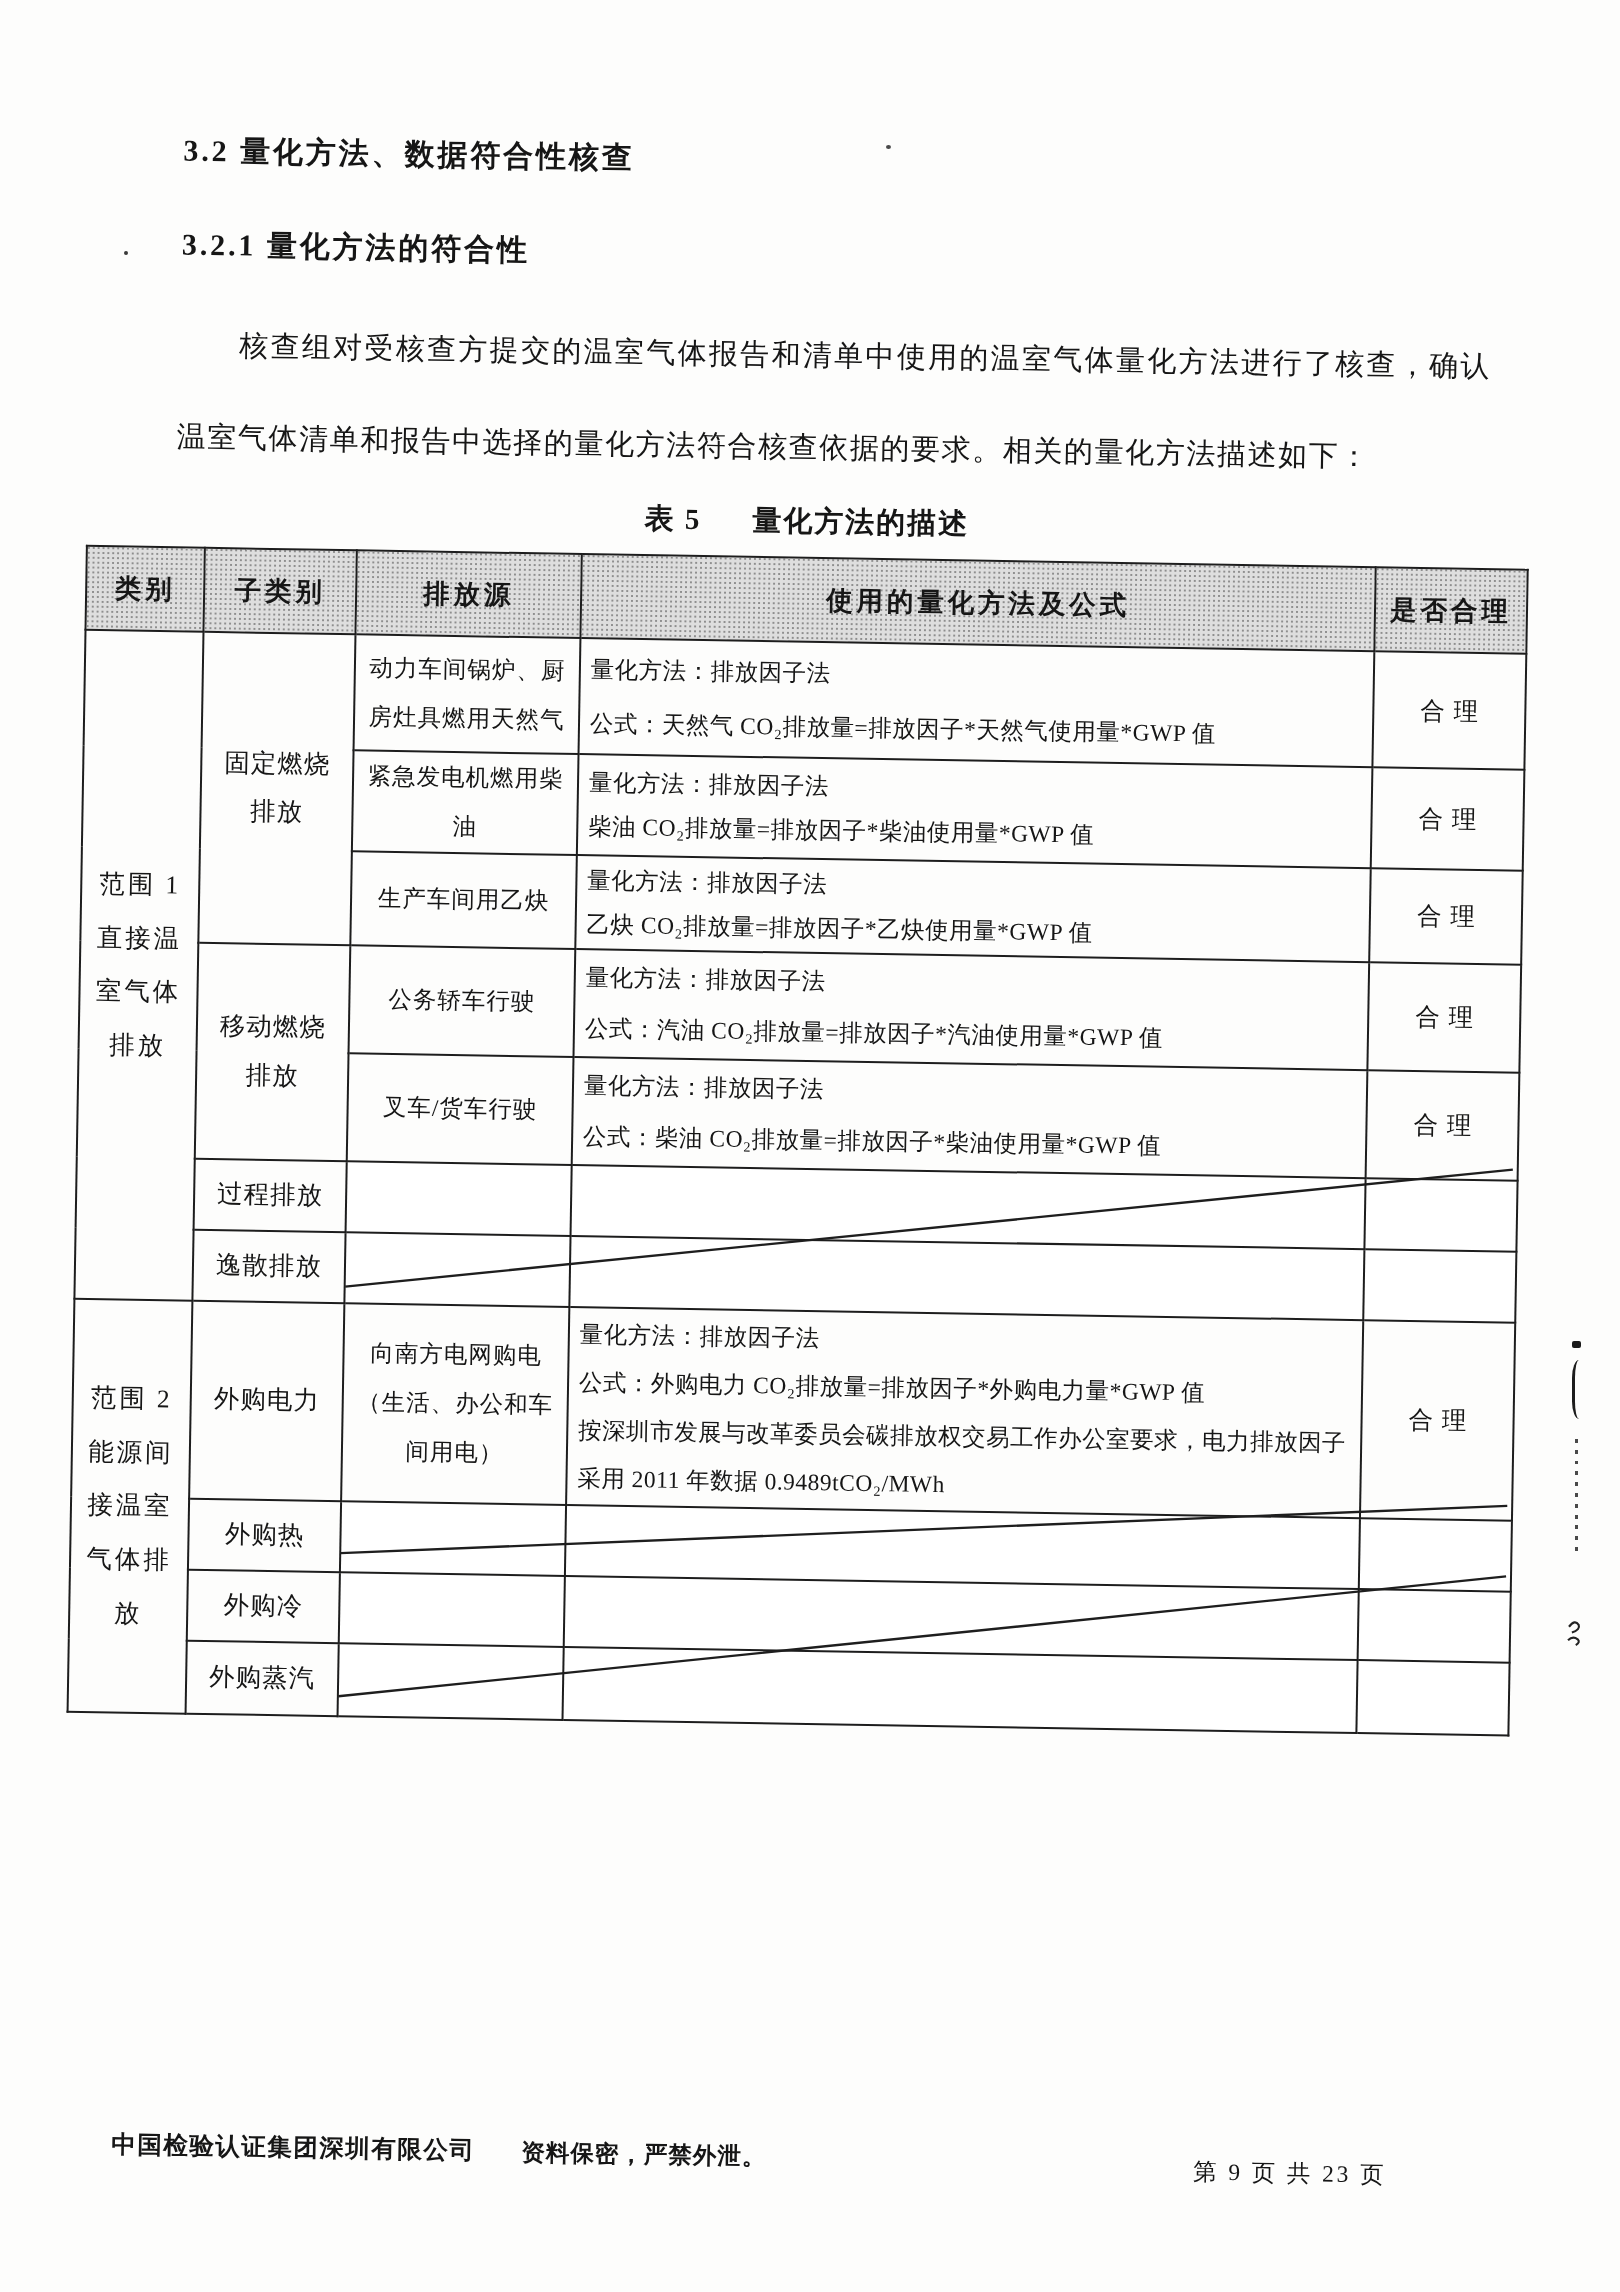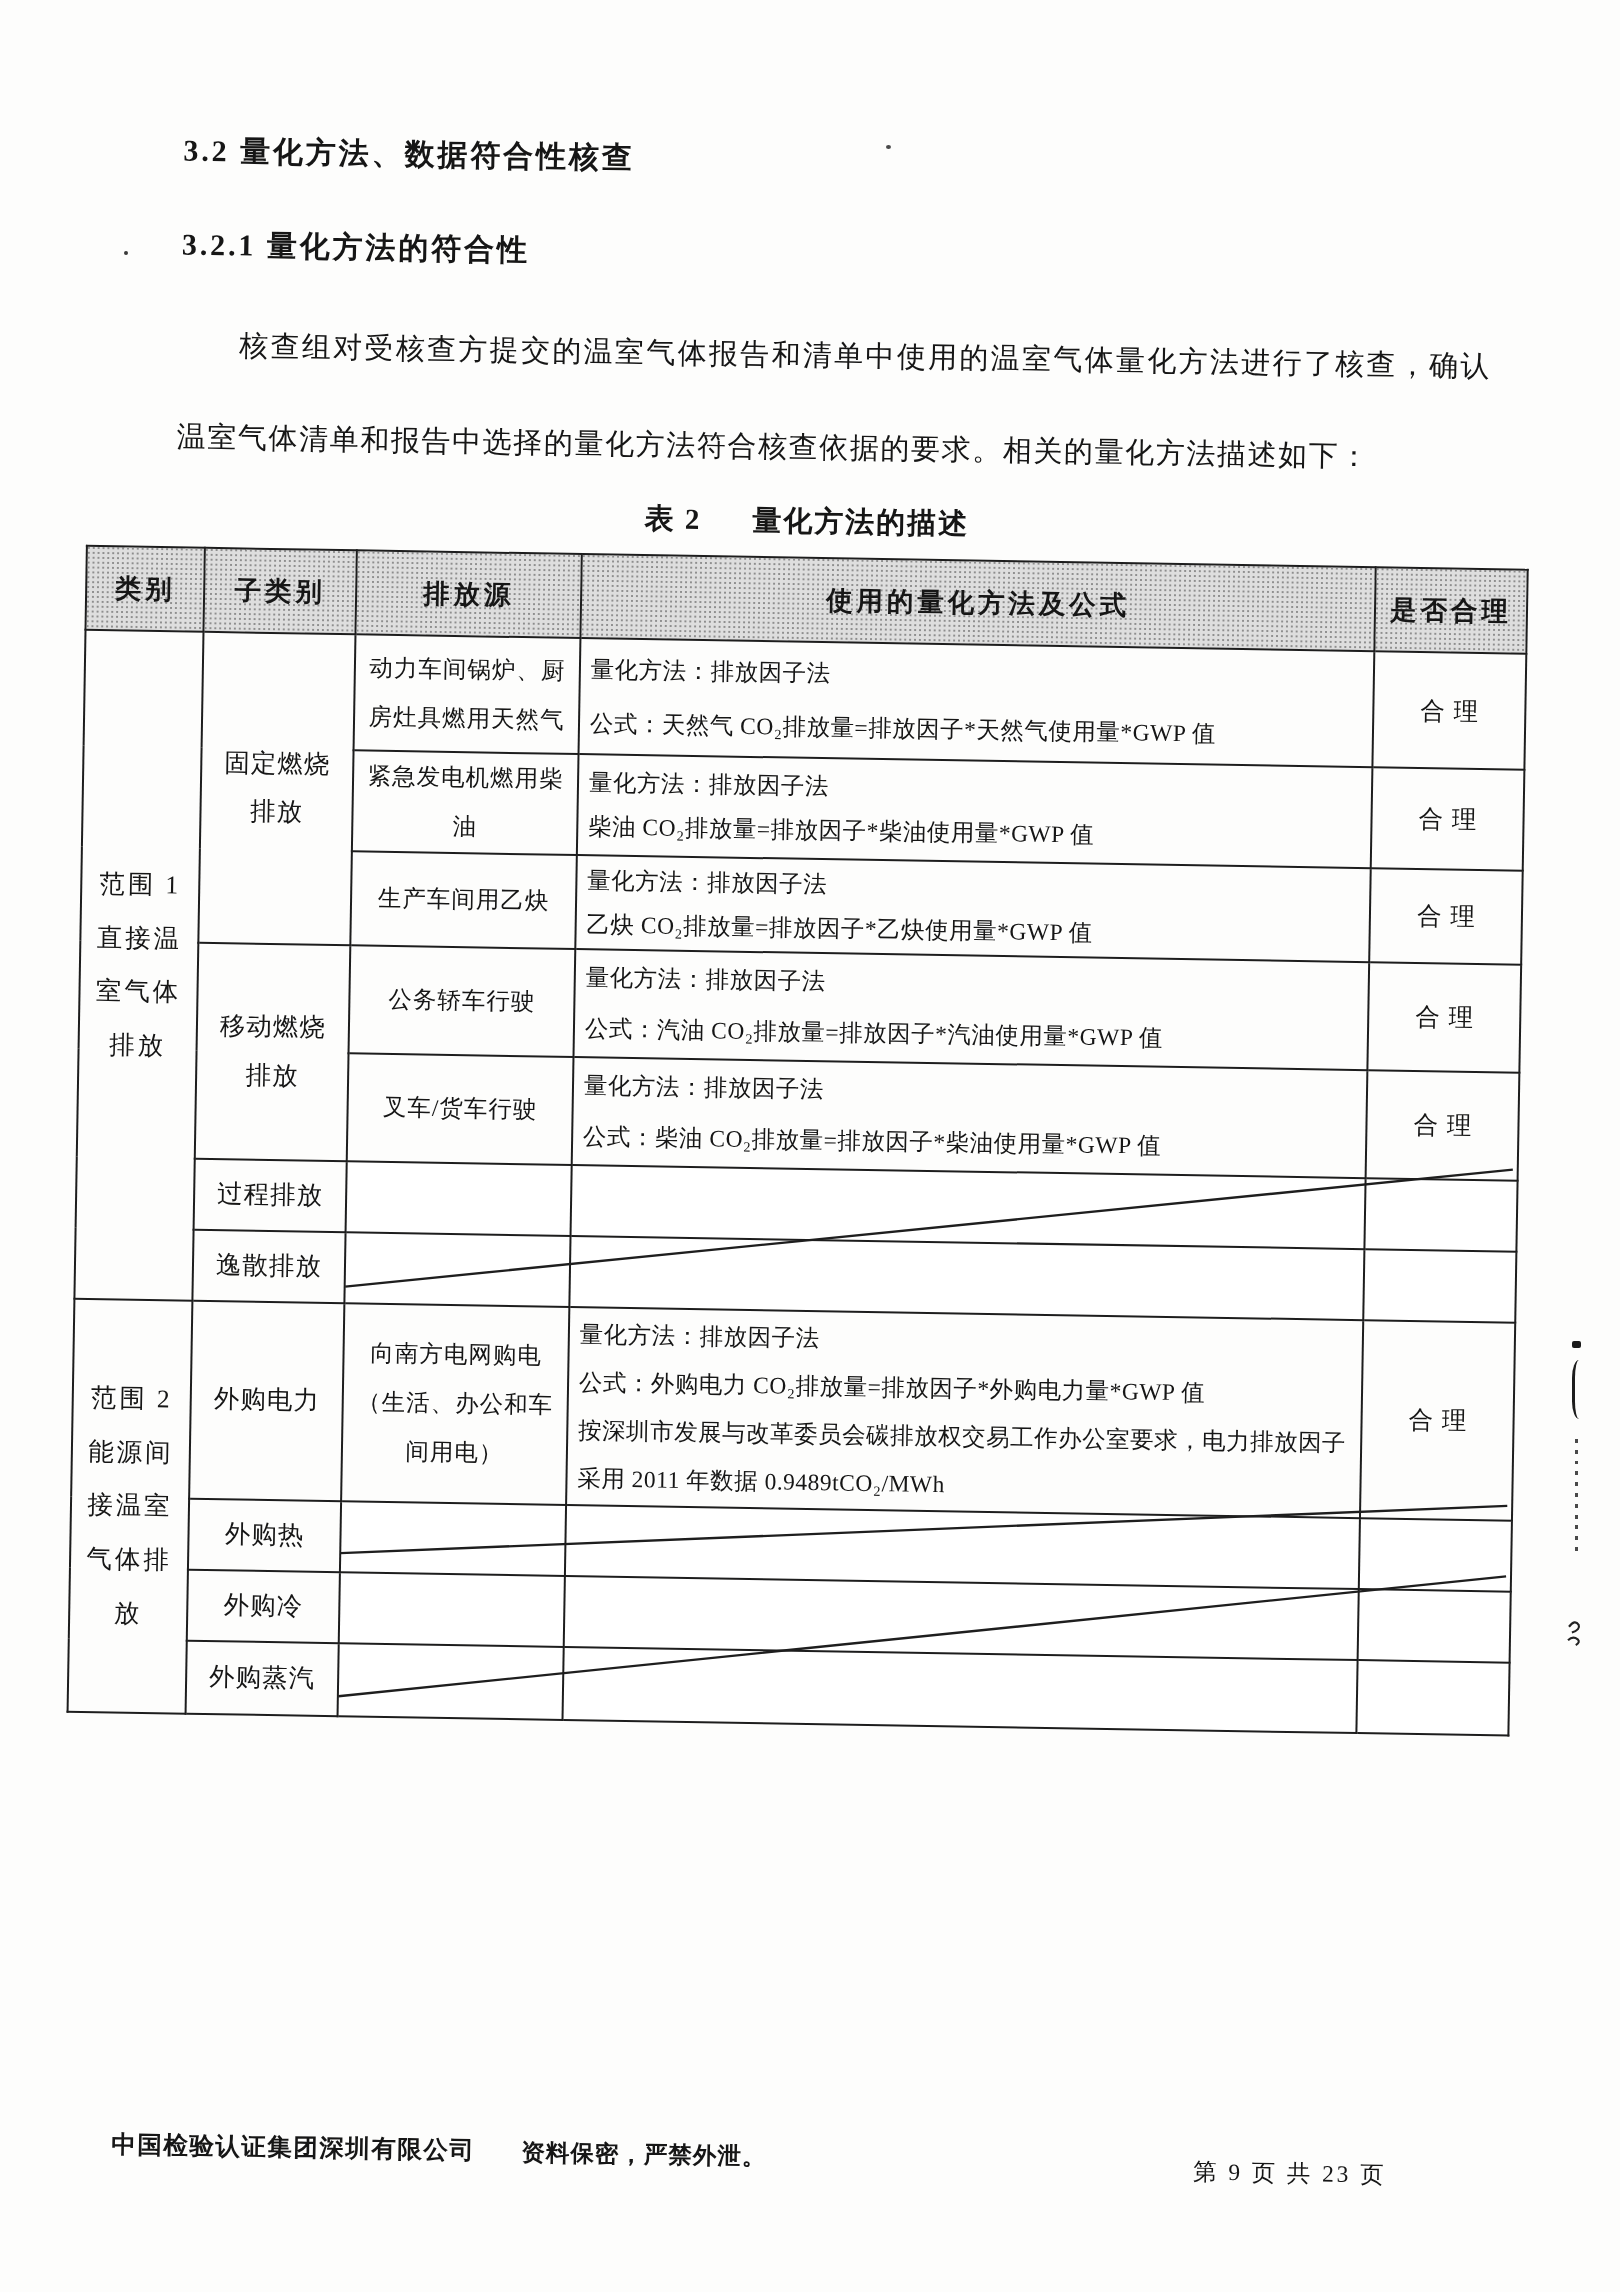--- a/index.html
+++ b/index.html
@@ -70,21 +70,21 @@
 <body>
 
 <div class="sheet">
   <div class="scan">
 
     <div class="h-sec">3.2 量化方法、数据符合性核查</div>
     <div class="h-sub">3.2.1 量化方法的符合性</div>
     <div class="para">核查组对受核查方提交的温室气体报告和清单中使用的温室气体量化方法进行了核查，确认温室气体清单和报告中选择的量化方法符合核查依据的要求。相关的量化方法描述如下：</div>
 
     <div class="caption">
-      <span class="cap-label">表 2</span><span>量化方法的描述</span>
+      <span class="cap-label">表 5</span><span>量化方法的描述</span>
     </div>
 
     <div class="tblwrap">
       <table class="qt">
         <colgroup>
           <col style="width:118px">
             <col style="width:152px">
             <col style="width:225px">
             <col style="width:794px">
             <col style="width:152px">

